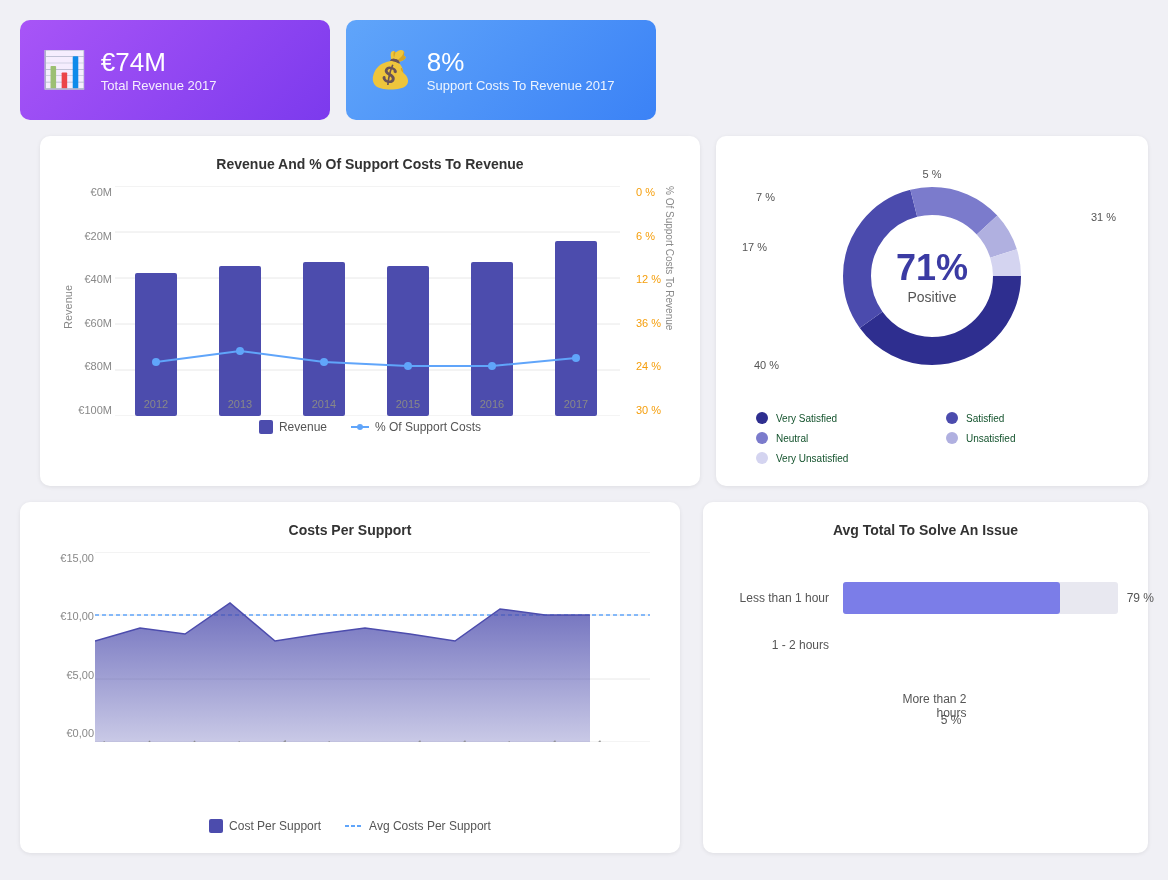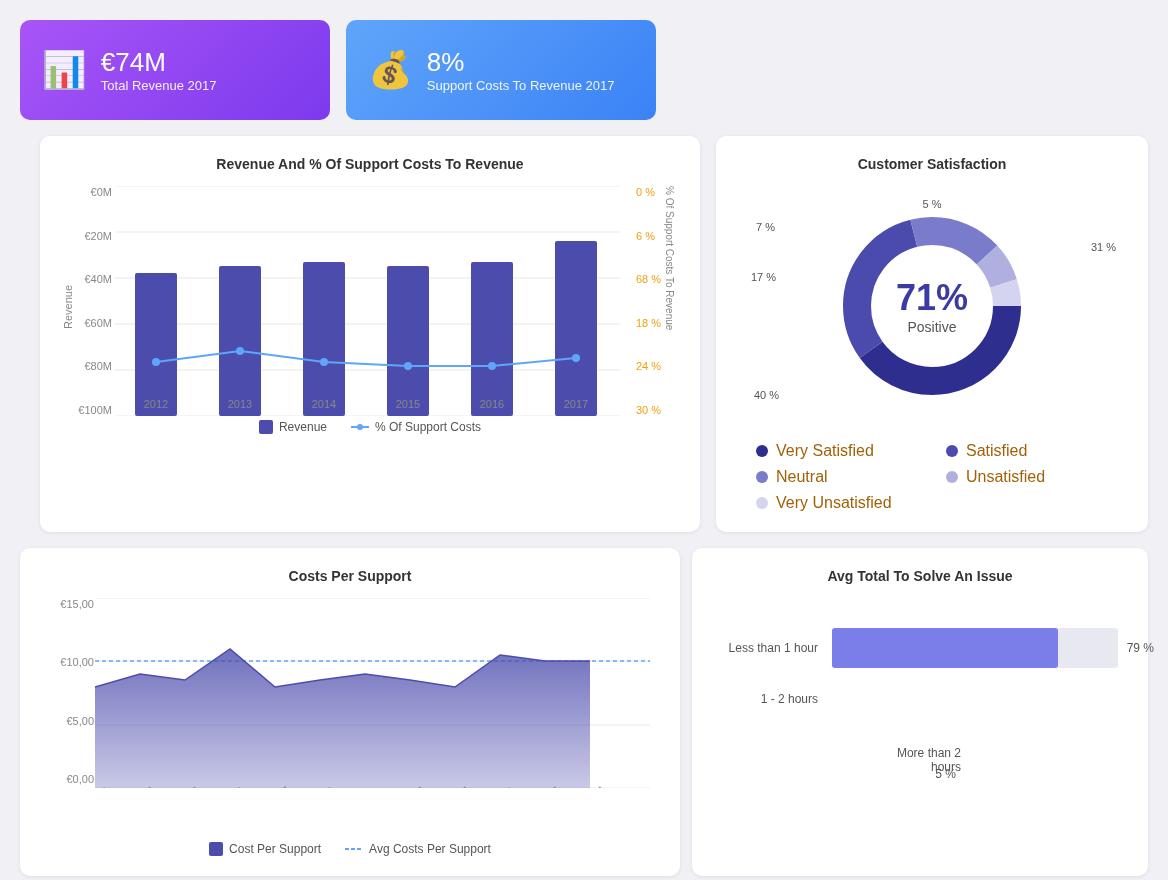--- a/index.html
+++ b/index.html
@@ -86,21 +86,21 @@
       font-weight: 600;
       color: #333;
       text-align: center;
       margin-bottom: 14px;
     }
 
     
     .bottom-row {
       display: grid;
       grid-template-columns: 660px 1fr;
-      gap: 12px;
+      gap: 23px;
     }
 
     
     .bar-chart-container {
       position: relative;
       height: 280px;
     }
 
     .y-axis-left {
       position: absolute;
@@ -173,22 +173,22 @@
     .donut-label {
       font-size: 14px;
       color: #555;
     }
 
     .donut-legend {
       display: grid;
       grid-template-columns: 1fr 1fr;
       gap: 8px 8px;
       margin-top: 16px;
-      font-size: 16px;
-      color: #a16207;
+      font-size: 10px;
+      color: #14532d;
       align-self: flex-start;
       padding-left: 20px;
     }
 
     .donut-legend-item {
       display: flex;
       align-items: center;
       gap: 8px;
     }
 
@@ -214,21 +214,21 @@
       font-size: 12px;
       color: #555;
       width: 110px;
       text-align: right;
       padding-right: 14px;
       flex-shrink: 0;
     }
 
     .hbar-track {
       flex: 1;
-      height: 40px;
+      height: 32px;
       background: #e8e8f0;
       border-radius: 3px;
       position: relative;
       text-align: right;
     }
 
     .hbar-fill {
       height: 100%;
       border-radius: 3px;
       background: #7b7de8;
@@ -282,22 +282,22 @@
             <span>€80M</span>
             <span>€60M</span>
             <span>€40M</span>
             <span>€20M</span>
             <span>€0M</span>
           </div>
 
           <div class="y-axis-right" style="right:0; width:44px; text-align:left;">
             <span>30 %</span>
             <span>24 %</span>
-            <span>18 %</span>
-            <span>68 %</span>
+            <span>36 %</span>
+            <span>12 %</span>
             <span>6 %</span>
             <span>0 %</span>
           </div>
 
           <div style="position:absolute; left:-2px; top:50%; transform:rotate(-90deg) translateY(-100%); font-size:11px; color:#888; white-space:nowrap;">Revenue</div>
 
           <div style="position:absolute; right:5px; top:0; height:100%; display:flex; align-items:center; font-size:10px; color:#888; writing-mode:vertical-rl; text-orientation:mixed;">% Of Support Costs To Revenue</div>
 
           <svg width="100%" height="230" style="position:absolute; left:55px; top:0; width:calc(100% - 115px);">
 
@@ -349,21 +349,20 @@
               <circle cx="9" cy="7" r="3" fill="#60a5fa"></circle>
             </svg>
             <span>% Of Support Costs</span>
           </div>
         </div>
 
       </div>
     </div>
 
     <div class="card">
-      <div class="card-title">Customer Satisfaction</div>
 
       <div class="donut-container">
         <div style="position:relative; width:100%; display:flex; justify-content:center; align-items:center; height:240px;">
 
           <svg width="220" height="220" viewBox="-110 -110 220 220">
 
             <circle cx="0" cy="0" r="75" fill="none" stroke="#2e2e8f" stroke-width="28" stroke-dasharray="188.5 471.2" stroke-dashoffset="0"></circle>
 
             <circle cx="0" cy="0" r="75" fill="none" stroke="#4b4bad" stroke-width="28" stroke-dasharray="145.9 513.8" stroke-dashoffset="-188.5"></circle>
 
@@ -376,21 +375,21 @@
 
           <div class="donut-center">
             <div class="donut-pct">71%</div>
             <div class="donut-label">Positive</div>
           </div>
 
           <div style="position:absolute; left:18px; bottom:25px; font-size:11px; color:#555;">40 %</div>
 
           <div style="position:absolute; right:12px; top:55px; font-size:11px; color:#555;">31 %</div>
 
-          <div style="position:absolute; left:15px; top:85px; font-size:11px; color:#555;">17 %</div>
+          <div style="position:absolute; left:6px; top:85px; font-size:11px; color:#555;">17 %</div>
 
           <div style="position:absolute; left:20px; top:35px; font-size:11px; color:#555;">7 %</div>
 
           <div style="position:absolute; left:50%; top:12px; transform:translateX(-50%); font-size:11px; color:#555;">5 %</div>
 
         </div>
 
         <div class="donut-legend" style="width:100%;">
           <div class="donut-legend-item">
             <div class="dot" style="background:#2e2e8f;"></div>
@@ -460,21 +459,21 @@
           <text x="270" y="208" text-anchor="middle" font-size="10" fill="#888" transform="rotate(-45, 270, 208)">Jul 2017</text>
           <text x="315" y="208" text-anchor="middle" font-size="10" fill="#888" transform="rotate(-45, 315, 208)">Aug 2017</text>
           <text x="360" y="208" text-anchor="middle" font-size="10" fill="#888" transform="rotate(-45, 360, 208)">Sep 2017</text>
           <text x="405" y="208" text-anchor="middle" font-size="10" fill="#888" transform="rotate(-45, 405, 208)">Oct 2017</text>
           <text x="450" y="208" text-anchor="middle" font-size="10" fill="#888" transform="rotate(-45, 450, 208)">Nov 2017</text>
           <text x="495" y="208" text-anchor="middle" font-size="10" fill="#888" transform="rotate(-45, 495, 208)">Dec 2017</text>
         </svg>
 
       </div>
 
-      <div class="chart-legend" style="margin-top:24px;">
+      <div class="chart-legend" style="margin-top:47px;">
         <div class="legend-item">
           <div class="legend-color" style="background:#4c4cad;"></div>
           <span>Cost Per Support</span>
         </div>
         <div class="legend-item">
           <svg width="18" height="14" style="flex-shrink:0;">
             <line x1="0" y1="7" x2="18" y2="7" stroke="#60a5fa" stroke-width="2" stroke-dasharray="4,2"></line>
           </svg>
           <span>Avg Costs Per Support</span>
         </div>

